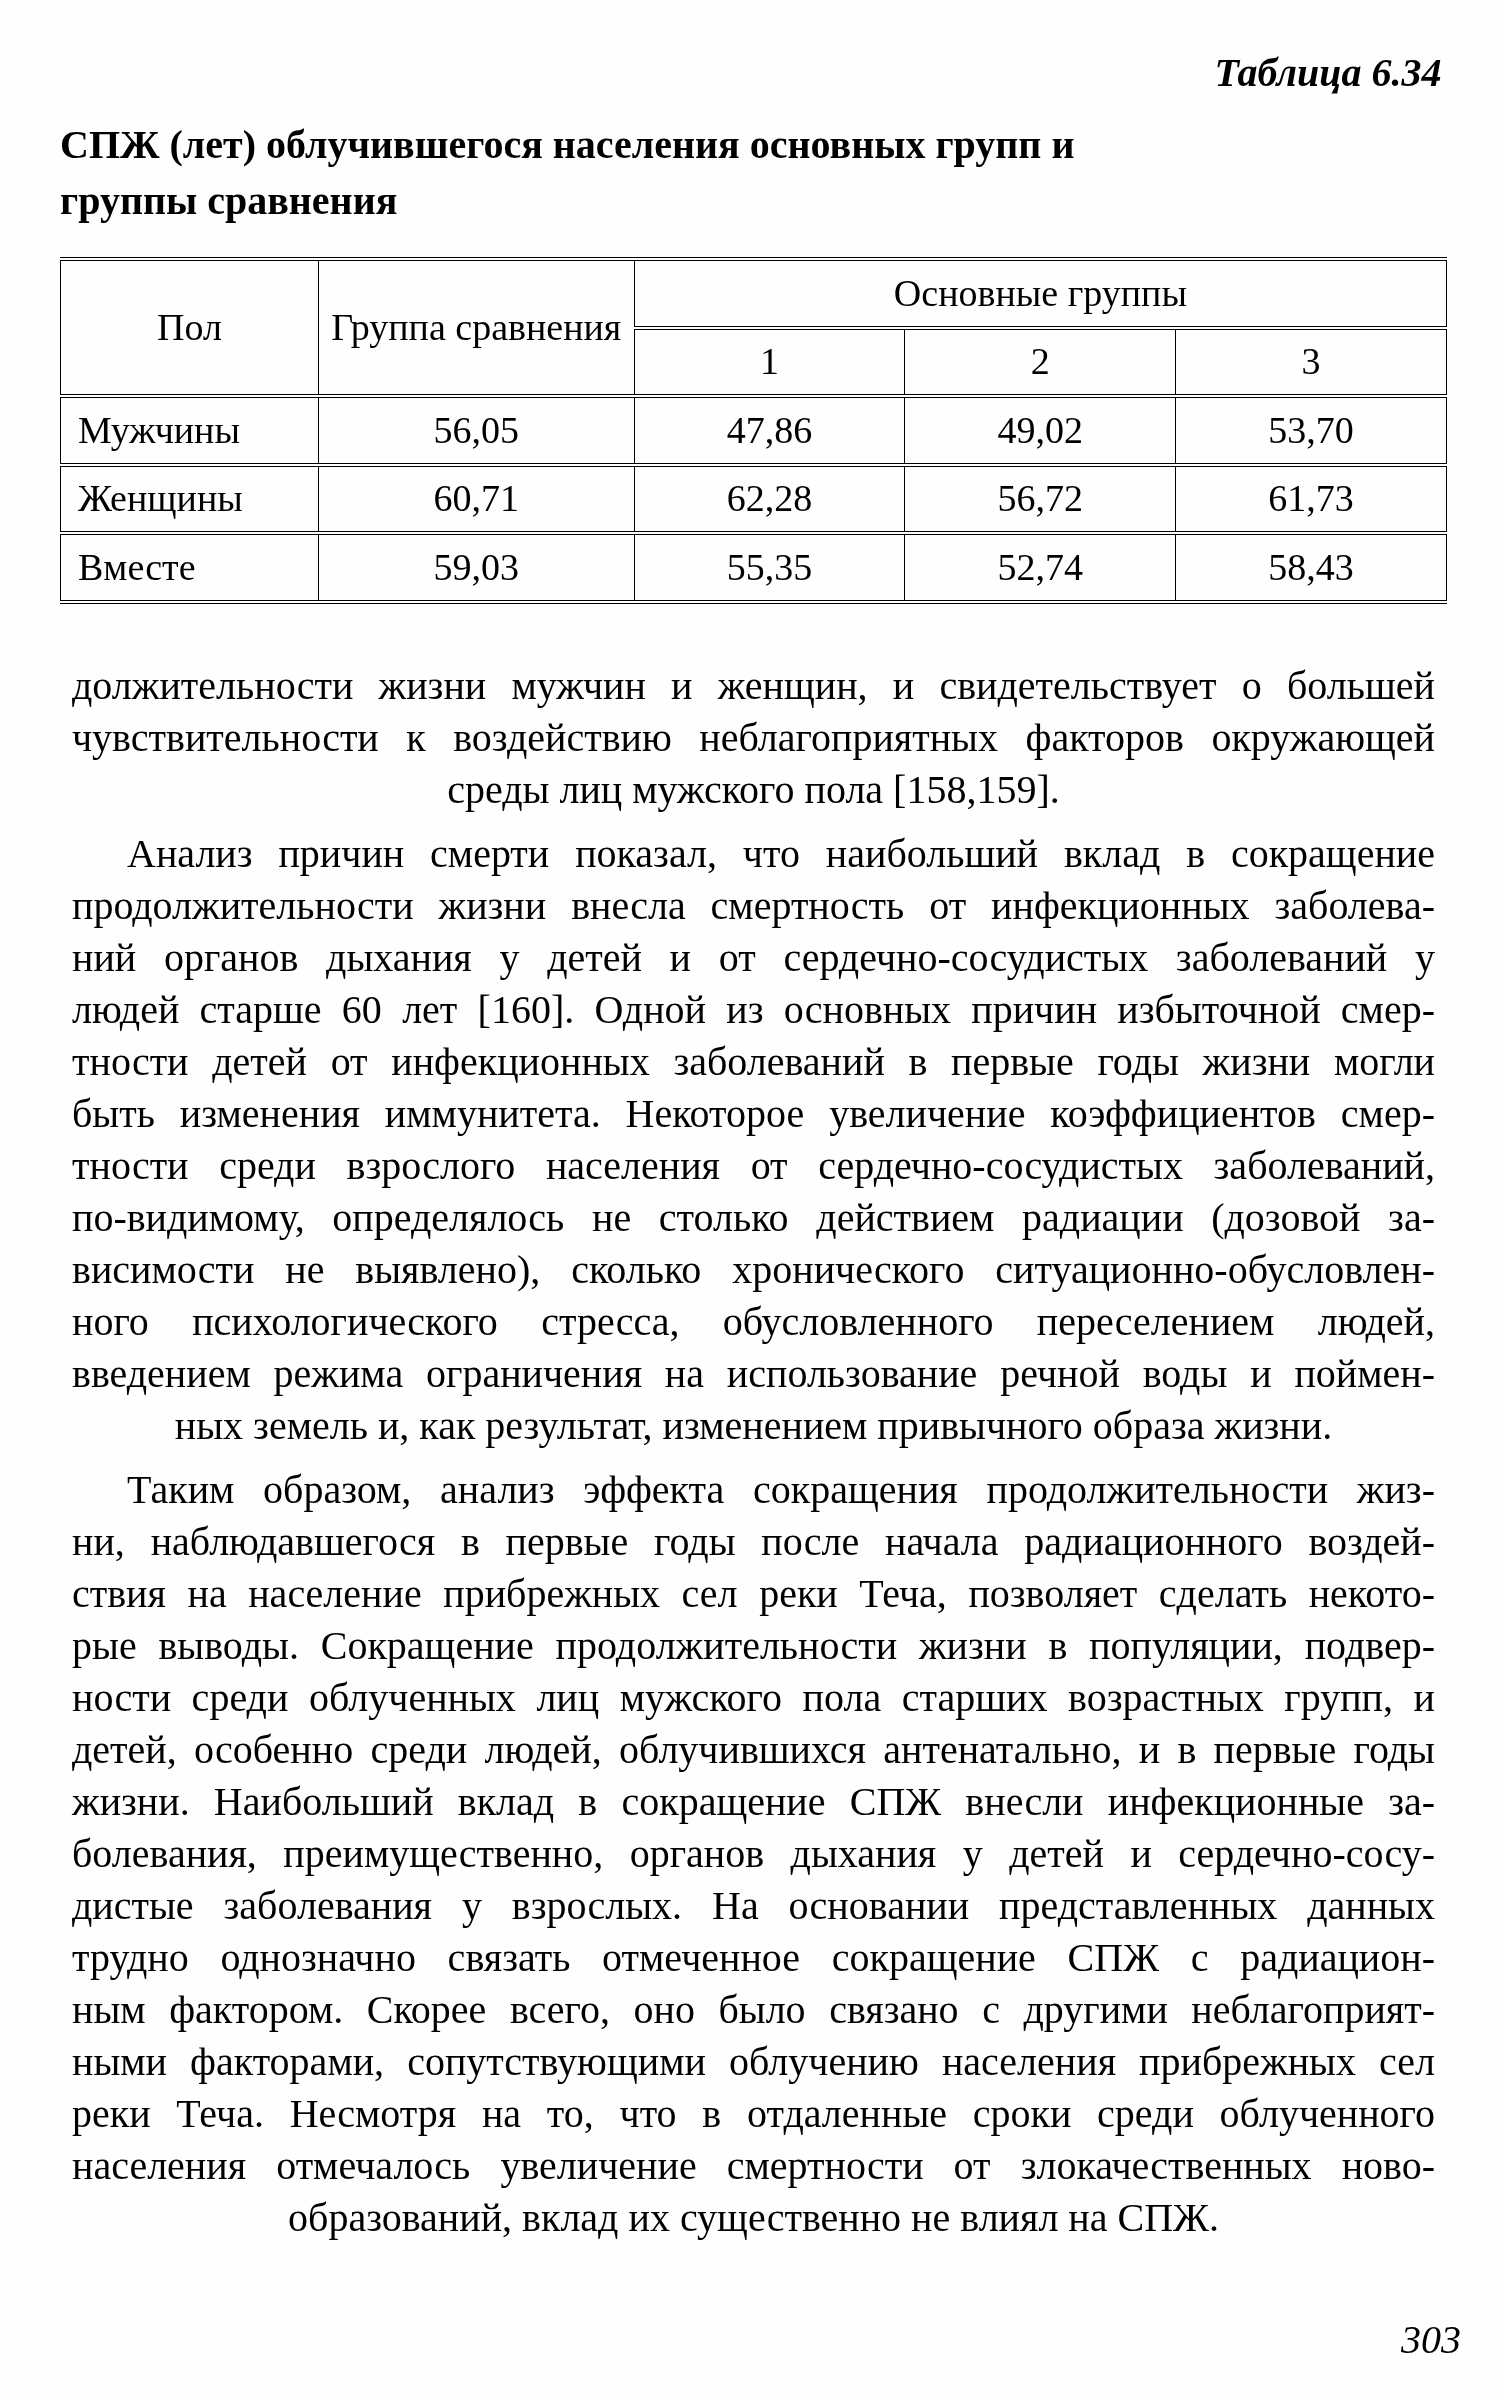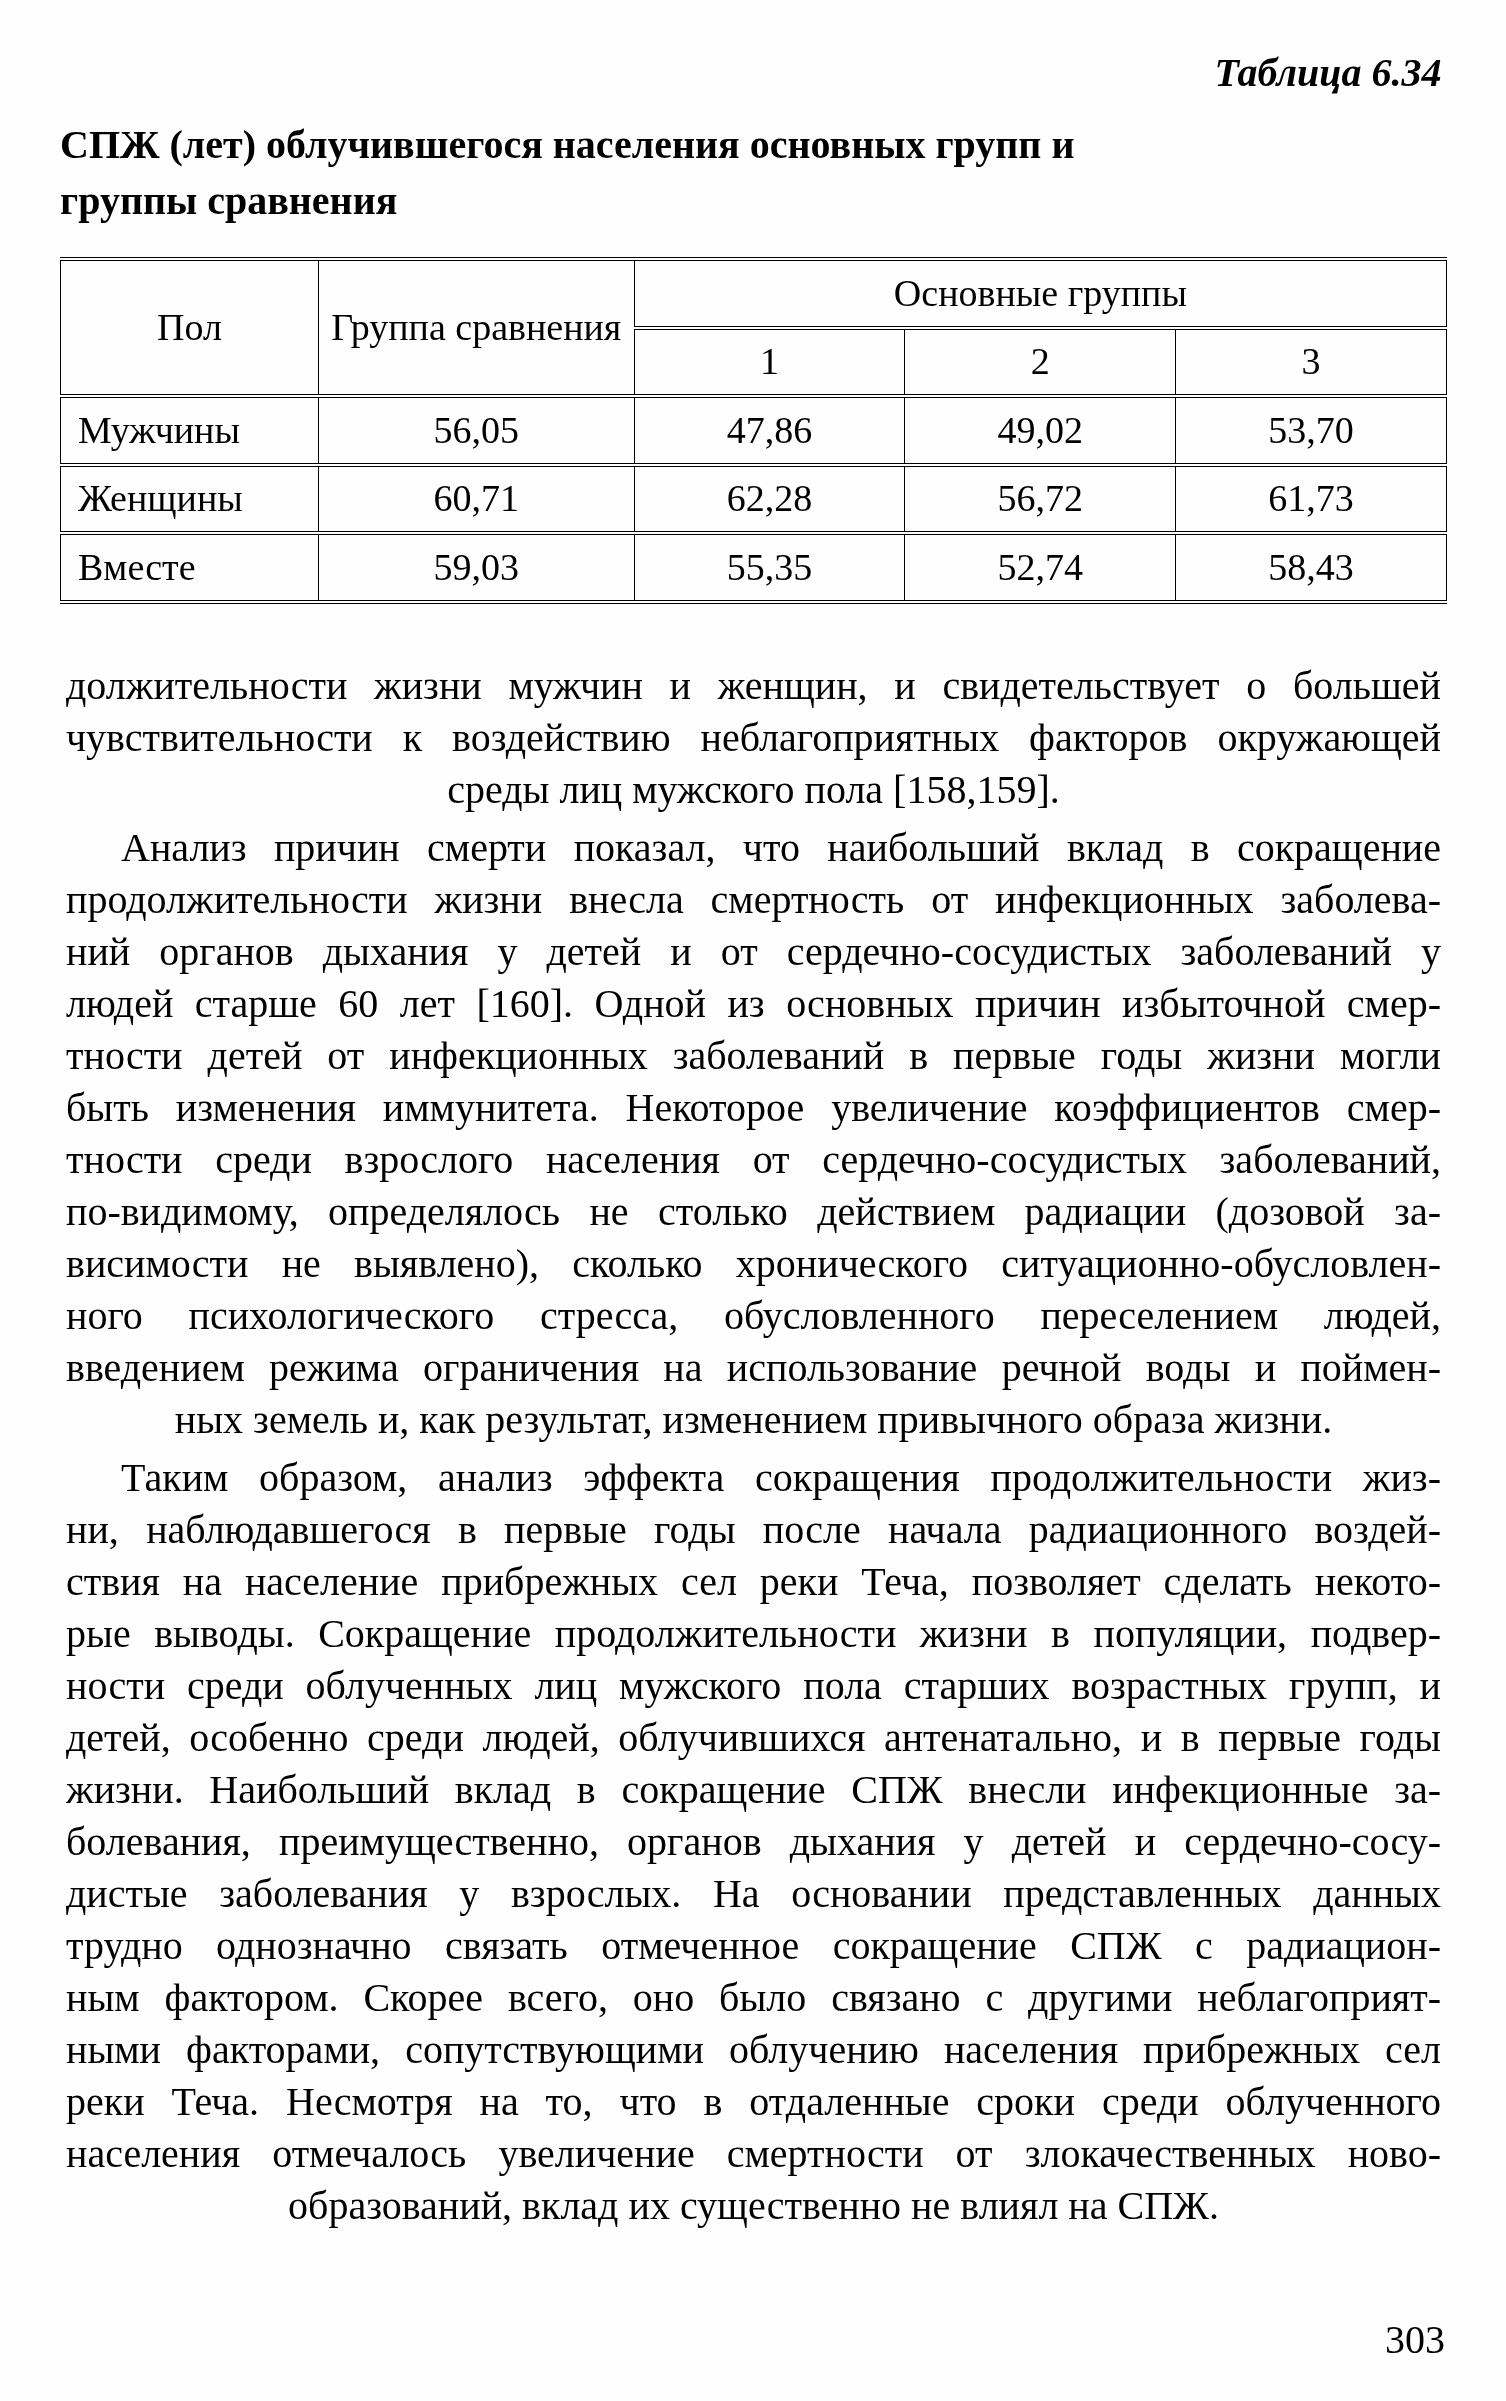--- a/index.html
+++ b/index.html
@@ -23,27 +23,28 @@
     margin-top: 28px; font-size: 38px;
   }
   .datatable td {
     border-left: 1.9px solid #000; border-right: 1.9px solid #000;
     border-top: 4.7px double #000; border-bottom: 4.7px double #000;
     text-align: center; vertical-align: middle;
     padding: 8.5px 7.5px; line-height: 1.25;
   }
   .datatable td.rowlabel { text-align: left; padding-left: 17px; }
   .bodytext { margin-top: 56px; font-size: 40px; line-height: 52px; }
-  .para { margin: 6px; }
+  .para { margin: 12px; }
   .line { text-align: center; }
   .line.j { text-align: justify; text-align-last: justify; }
   .line.indent { text-indent: 55px; }
   .pagenum {
-    position: absolute; right: 62px; bottom: 38px;
+    position: absolute; right: 46px; bottom: 38px;
     font-size: 40px;
+    font-style: italic;
   }
 </style>
 </head>
 <body>
 
 <div class="page">
 
   <div class="caption">Таблица 6.34</div>
 
   <div class="title">

